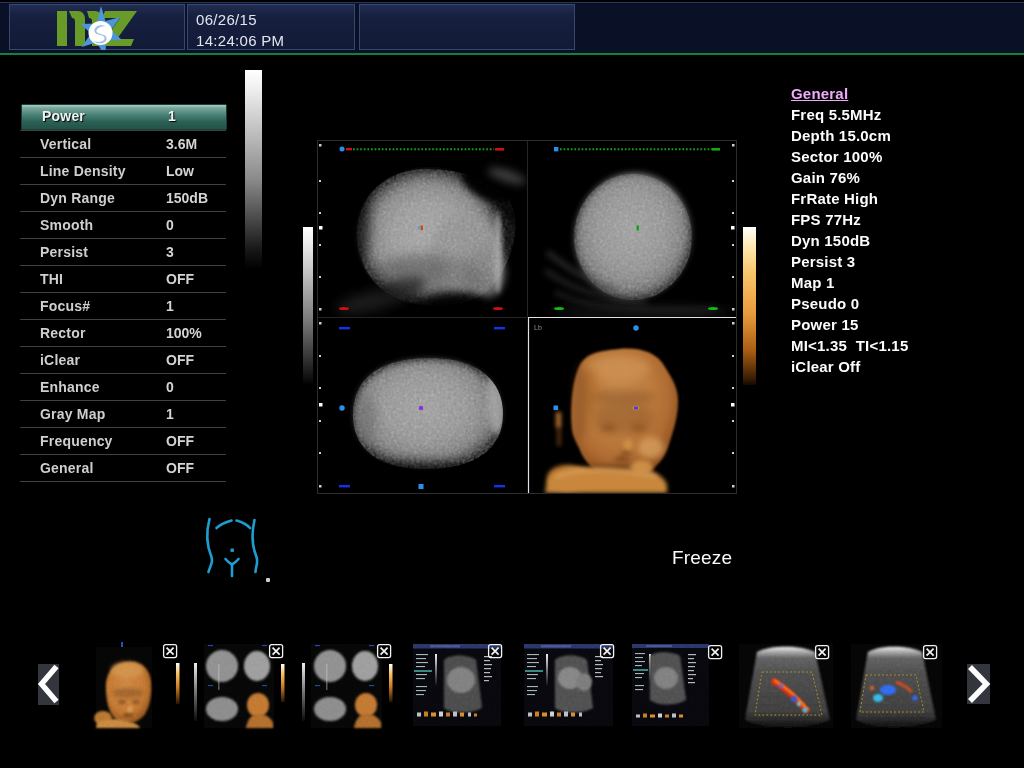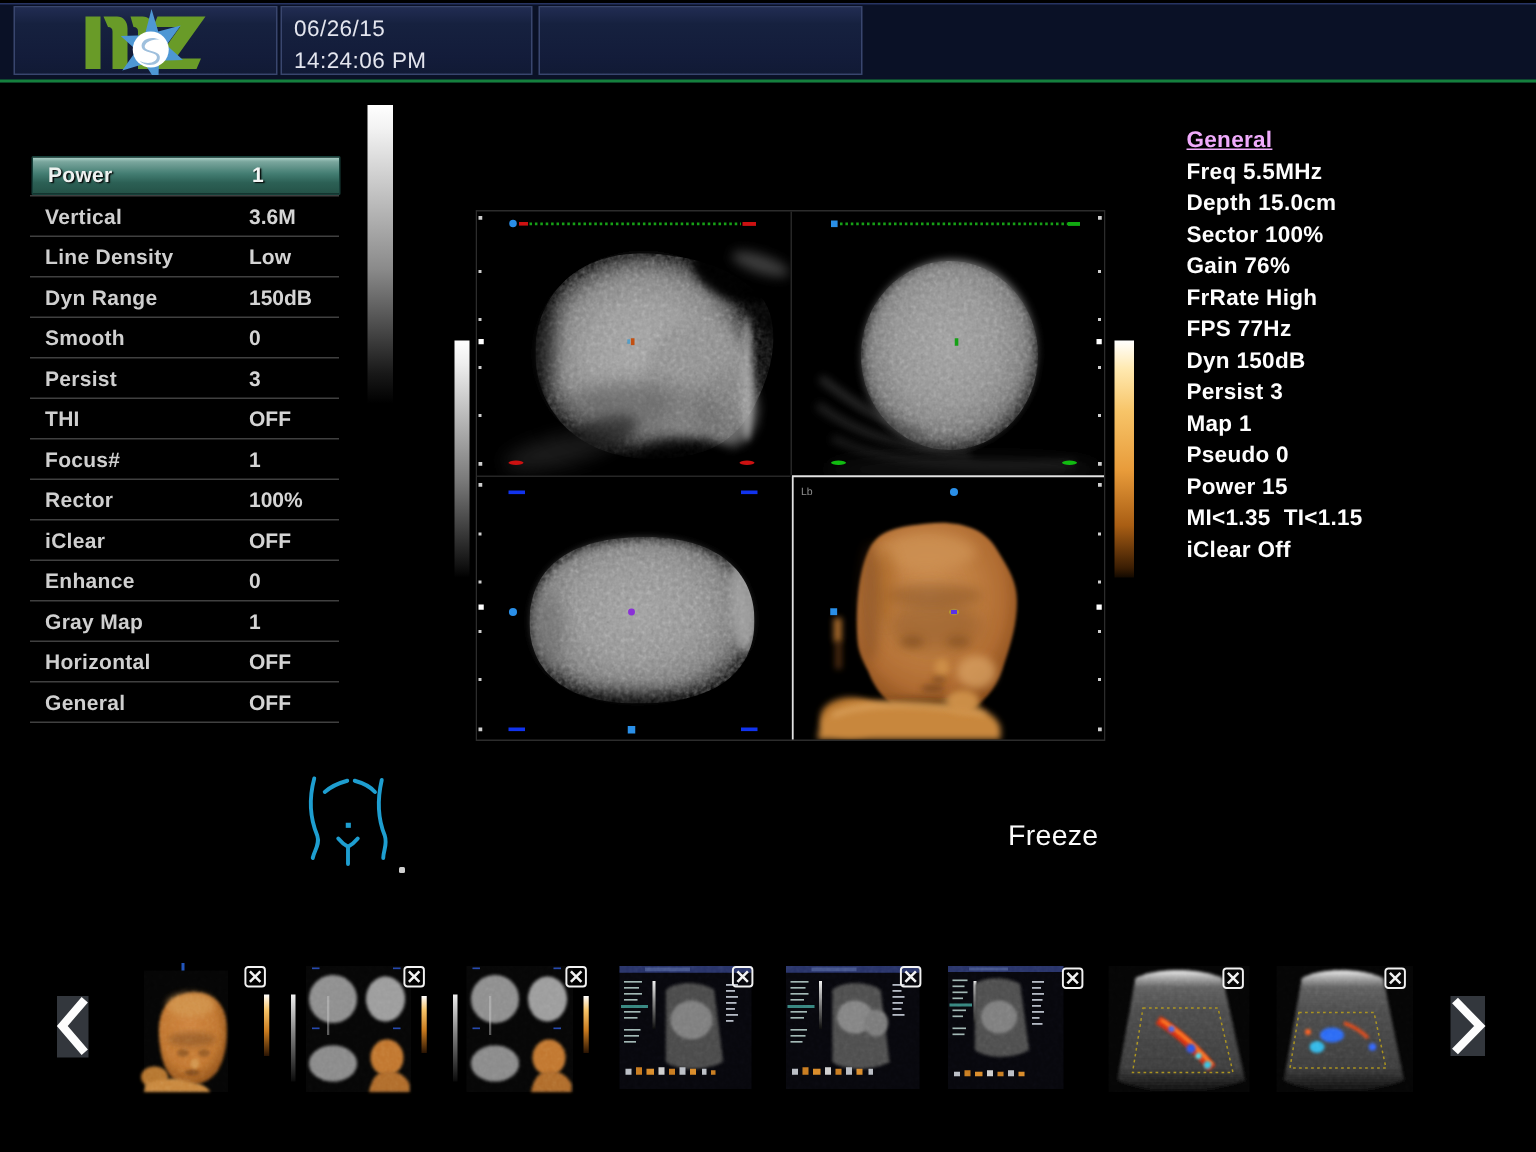--- a/index.html
+++ b/index.html
@@ -6,21 +6,21 @@
 body{width:1024px;height:768px;position:relative;overflow:hidden;font-family:"Liberation Sans",sans-serif;}
 .abs{position:absolute;}
 
 #topbar{left:0;top:2px;width:1024px;height:50px;background:#0a1126;border-top:1px solid #273463;border-bottom:2px solid #15803d;}
 .tsec{position:absolute;top:1px;height:44px;border:1px solid #39466e;
   background:linear-gradient(#212c52,#16213f 25%,#131c3a 75%,#111a35);}
 #datetxt{color:#e3e5ee;font-size:15px;line-height:21px;padding:4px 0 0 8px;letter-spacing:0.3px;}
 #freqtxt{color:#dadce8;font-size:14px;padding:26px 0 0 17px;}
 
 .prow{position:absolute;left:20px;width:206px;height:27px;}
-.plab{position:absolute;left:10px;top:5px;font-size:14px;font-weight:bold;color:#cfcfcf;text-shadow:1px 1px 1px #000;letter-spacing:0.2px;}
+.plab{position:absolute;left:20px;top:5px;font-size:14px;font-weight:bold;color:#cfcfcf;text-shadow:1px 1px 1px #000;letter-spacing:0.2px;}
 .pval{position:absolute;left:146px;width:120px;top:5px;font-size:14px;font-weight:bold;color:#d4d4d4;text-shadow:1px 1px 1px #000;}
 .psep{position:absolute;left:20px;width:206px;height:1px;background:#404040;}
 #hirow{left:21px;top:104px;width:204px;height:24px;
   background:linear-gradient(#aacfc7 0%,#7aa69d 12%,#437d72 45%,#2c6055 70%,#245247 100%);
   border:1px solid #17403a;border-radius:1px;}
 #hirow .plab{top:3px;color:#eef2f0;}
 #hirow .pval{top:3px;color:#f4f6f5;}
 
 #gbar1{left:245px;top:70px;width:17px;height:199px;background:linear-gradient(#ffffff,#f2f2f2 8%,#8a8a8a 55%,#181818 90%,#000);}
 #gbar2{left:303px;top:227px;width:10px;height:158px;background:linear-gradient(#ffffff,#eee 10%,#777 60%,#111 95%,#000);}
@@ -96,21 +96,21 @@
   </div>
 <div class="prow" style="top:374px">
     <div class="plab">Enhance</div>
     <div class="pval">0</div>
   </div>
 <div class="prow" style="top:401px">
     <div class="plab">Gray Map</div>
     <div class="pval">1</div>
   </div>
 <div class="prow" style="top:428px">
-    <div class="plab">Horizontal</div>
+    <div class="plab">Frequency</div>
     <div class="pval">OFF</div>
   </div>
 <div class="prow" style="top:455px">
     <div class="plab">General</div>
     <div class="pval">OFF</div>
   </div>
 <div class="psep" style="top:130px"></div>
 <div class="psep" style="top:157px"></div>
 <div class="psep" style="top:184px"></div>
 <div class="psep" style="top:211px"></div>

